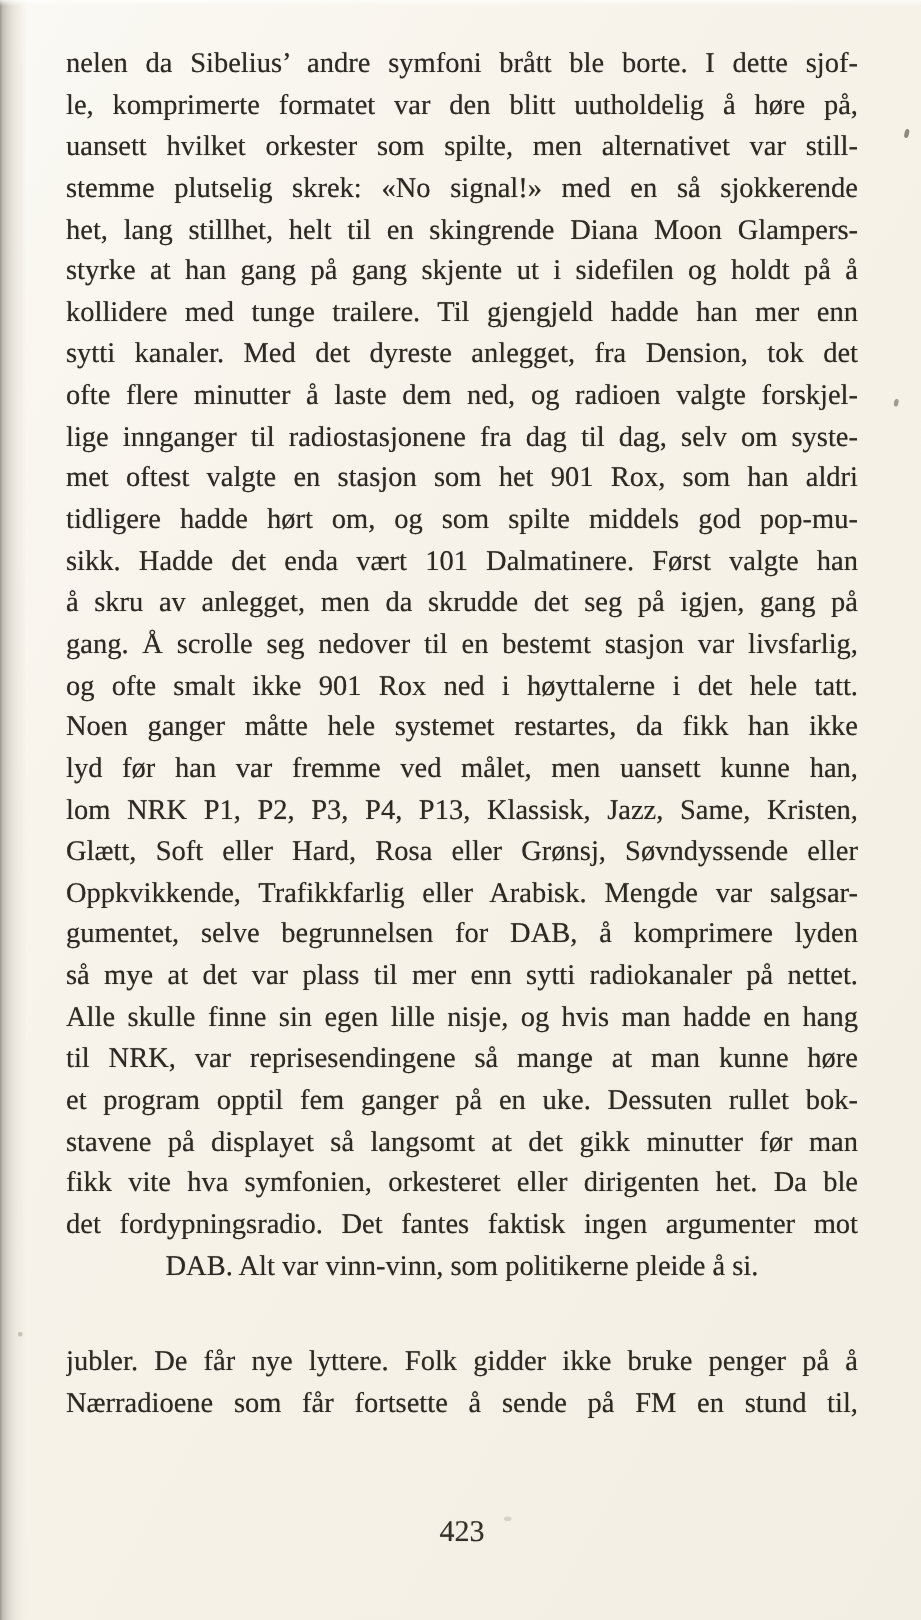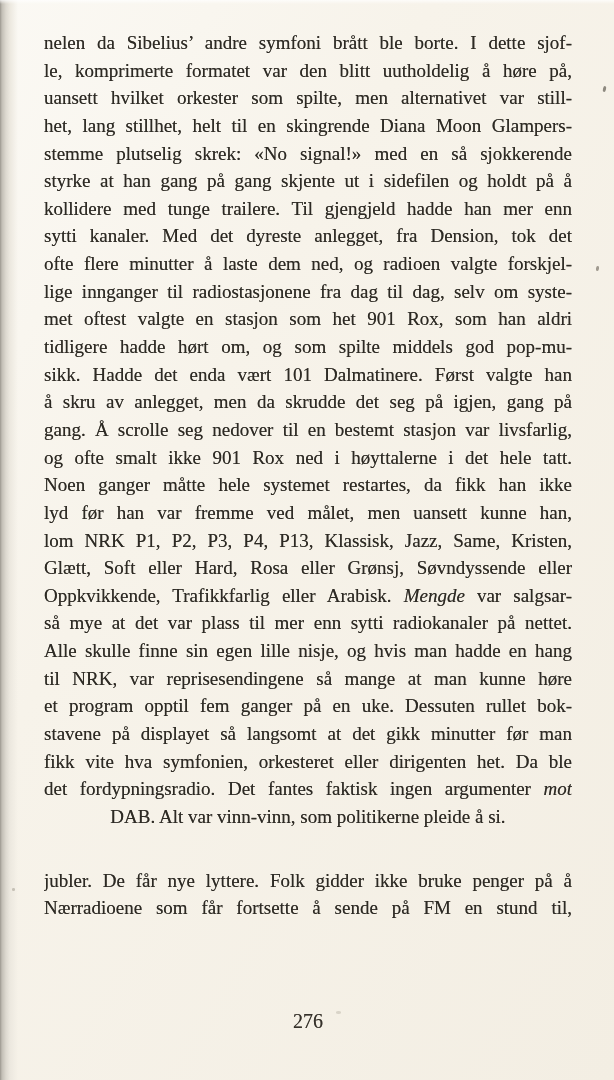--- a/index.html
+++ b/index.html
@@ -55,21 +55,21 @@
   }
   
   .line::after {
     content: "";
     display: inline-block;
     width: 100%;
     height: 0;
   }
   .line.no-just { text-align: center; }
   .line.no-just::after { content: none; }
-  .seg.it { font-style: italic; }
+  .seg.it { }
   .page-number {
     position: absolute;
     left: 44px;
     top: 1010px;
     width: 528px;
     text-align: center;
     font-size: 20px;
     color: #35312a;
     text-shadow: 0 0 0.5px rgba(53,49,42,0.6);
   }
@@ -85,52 +85,53 @@
 
 <div class="page">
   <div class="edge-left"></div>
   <div class="edge-top"></div>
 
   <div class="text-block" id="text-block">
       <div class="para">
         <div class="line"><span class="seg">nelen da Sibelius’ andre symfoni brått ble borte. I dette sjof-</span></div>
         <div class="line"><span class="seg">le, komprimerte formatet var den blitt uutholdelig å høre på,</span></div>
         <div class="line"><span class="seg">uansett hvilket orkester som spilte, men alternativet var still-</span></div>
+        <div class="line"><span class="seg">stemme plutselig skrek: «No signal!» med en så sjokkerende</span></div>
         <div class="line"><span class="seg">het, lang stillhet, helt til en skingrende Diana Moon Glampers-</span></div>
-        <div class="line"><span class="seg">stemme plutselig skrek: «No signal!» med en så sjokkerende</span></div>
         <div class="line"><span class="seg">styrke at han gang på gang skjente ut i sidefilen og holdt på å</span></div>
         <div class="line"><span class="seg">kollidere med tunge trailere. Til gjengjeld hadde han mer enn</span></div>
         <div class="line"><span class="seg">sytti kanaler. Med det dyreste anlegget, fra Dension, tok det</span></div>
         <div class="line"><span class="seg">ofte flere minutter å laste dem ned, og radioen valgte forskjel-</span></div>
         <div class="line"><span class="seg">lige innganger til radiostasjonene fra dag til dag, selv om syste-</span></div>
         <div class="line"><span class="seg">met oftest valgte en stasjon som het 901 Rox, som han aldri</span></div>
         <div class="line"><span class="seg">tidligere hadde hørt om, og som spilte middels god pop-mu-</span></div>
         <div class="line"><span class="seg">sikk. Hadde det enda vært 101 Dalmatinere. Først valgte han</span></div>
         <div class="line"><span class="seg">å skru av anlegget, men da skrudde det seg på igjen, gang på</span></div>
         <div class="line"><span class="seg">gang. Å scrolle seg nedover til en bestemt stasjon var livsfarlig,</span></div>
         <div class="line"><span class="seg">og ofte smalt ikke 901 Rox ned i høyttalerne i det hele tatt.</span></div>
         <div class="line"><span class="seg">Noen ganger måtte hele systemet restartes, da fikk han ikke</span></div>
         <div class="line"><span class="seg">lyd før han var fremme ved målet, men uansett kunne han,</span></div>
         <div class="line"><span class="seg">lom NRK P1, P2, P3, P4, P13, Klassisk, Jazz, Same, Kristen,</span></div>
         <div class="line"><span class="seg">Glætt, Soft eller Hard, Rosa eller Grønsj, Søvndyssende eller</span></div>
         <div class="line"><span class="seg">Oppkvikkende, Trafikkfarlig eller Arabisk. </span><span class="seg it">Mengde</span><span class="seg"> var salgsar-</span></div>
+        <div class="line"><span class="seg">gumentet, selve begrunnelsen for DAB, å komprimere lyden</span></div>
         <div class="line"><span class="seg">så mye at det var plass til mer enn sytti radiokanaler på nettet.</span></div>
         <div class="line"><span class="seg">Alle skulle finne sin egen lille nisje, og hvis man hadde en hang</span></div>
         <div class="line"><span class="seg">til NRK, var reprisesendingene så mange at man kunne høre</span></div>
         <div class="line"><span class="seg">et program opptil fem ganger på en uke. Dessuten rullet bok-</span></div>
         <div class="line"><span class="seg">stavene på displayet så langsomt at det gikk minutter før man</span></div>
         <div class="line"><span class="seg">fikk vite hva symfonien, orkesteret eller dirigenten het. Da ble</span></div>
         <div class="line"><span class="seg">det fordypningsradio. Det fantes faktisk ingen argumenter </span><span class="seg it">mot</span></div>
         <div class="line no-just"><span class="seg">DAB. Alt var vinn-vinn, som politikerne pleide å si.</span></div>
       </div>
       <div class="para">
         <div class="line"><span class="seg">jubler. De får nye lyttere. Folk gidder ikke bruke penger på å</span></div>
         <div class="line"><span class="seg">Nærradioene som får fortsette å sende på FM en stund til,</span></div>
       </div>
     </div>
 
-  <div class="page-number">276</div>
+  <div class="page-number">423</div>
 
   <div class="speck s1"></div>
   <div class="speck s2"></div>
   <div class="speck s3"></div>
   <div class="speck s4"></div>
 </div>
 
 </body></html>

